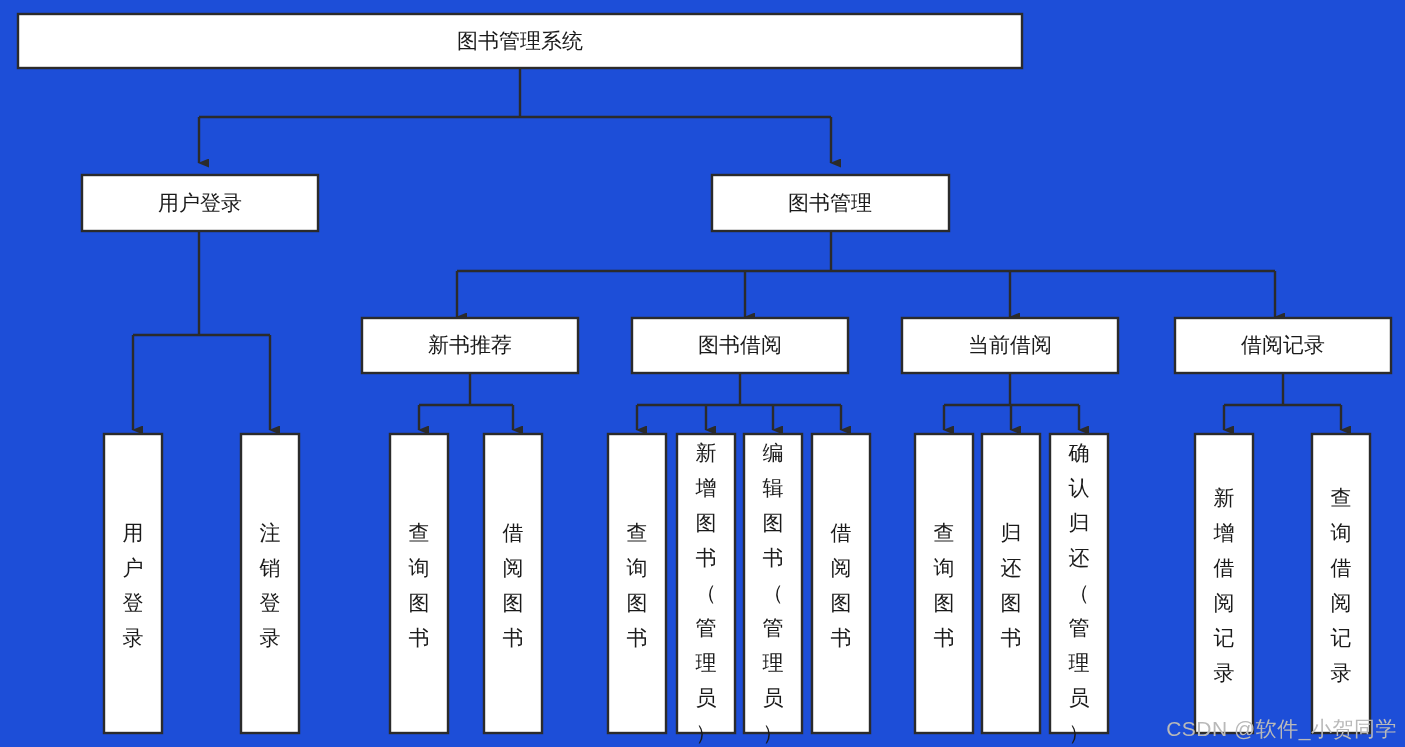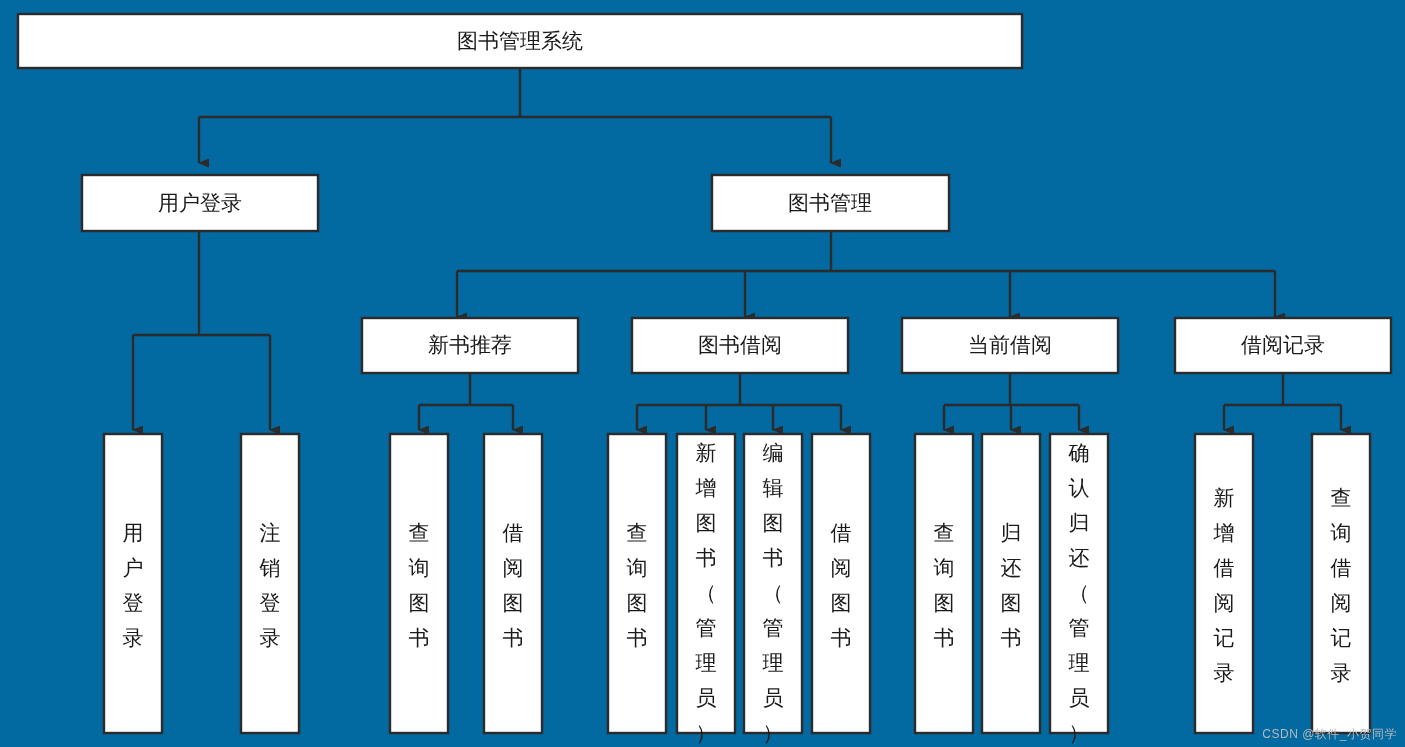--- a/index.html
+++ b/index.html
@@ -8,21 +8,21 @@
     padding: 0;
     background: #ffffff;
   }
   body {
     font-family: "Liberation Sans", "DejaVu Sans", sans-serif;
   }
   #diagram-root {
     position: relative;
     width: 1405px;
     height: 747px;
-    background: #0369a1;
+    background: #1d4ed8;
     overflow: hidden;
   }
   svg.diagram-canvas {
     position: absolute;
     top: 0;
     left: 0;
     width: 1405px;
     height: 747px;
     display: block;
   }
@@ -49,21 +49,21 @@
     font-family: "Liberation Sans", "DejaVu Sans", sans-serif;
     font-size: 21px;
     fill: #1a1a1a;
     text-anchor: middle;
   }
   .watermark {
     position: absolute;
     right: 8px;
     bottom: 4px;
     font-family: "Liberation Sans", "DejaVu Sans", sans-serif;
-    font-size: 12px;
+    font-size: 21px;
     color: #b9b9b9;
     white-space: nowrap;
     letter-spacing: 0.5px;
     user-select: none;
     margin-top: 27px;
   }
 </style>
 </head>
 <body>
 

